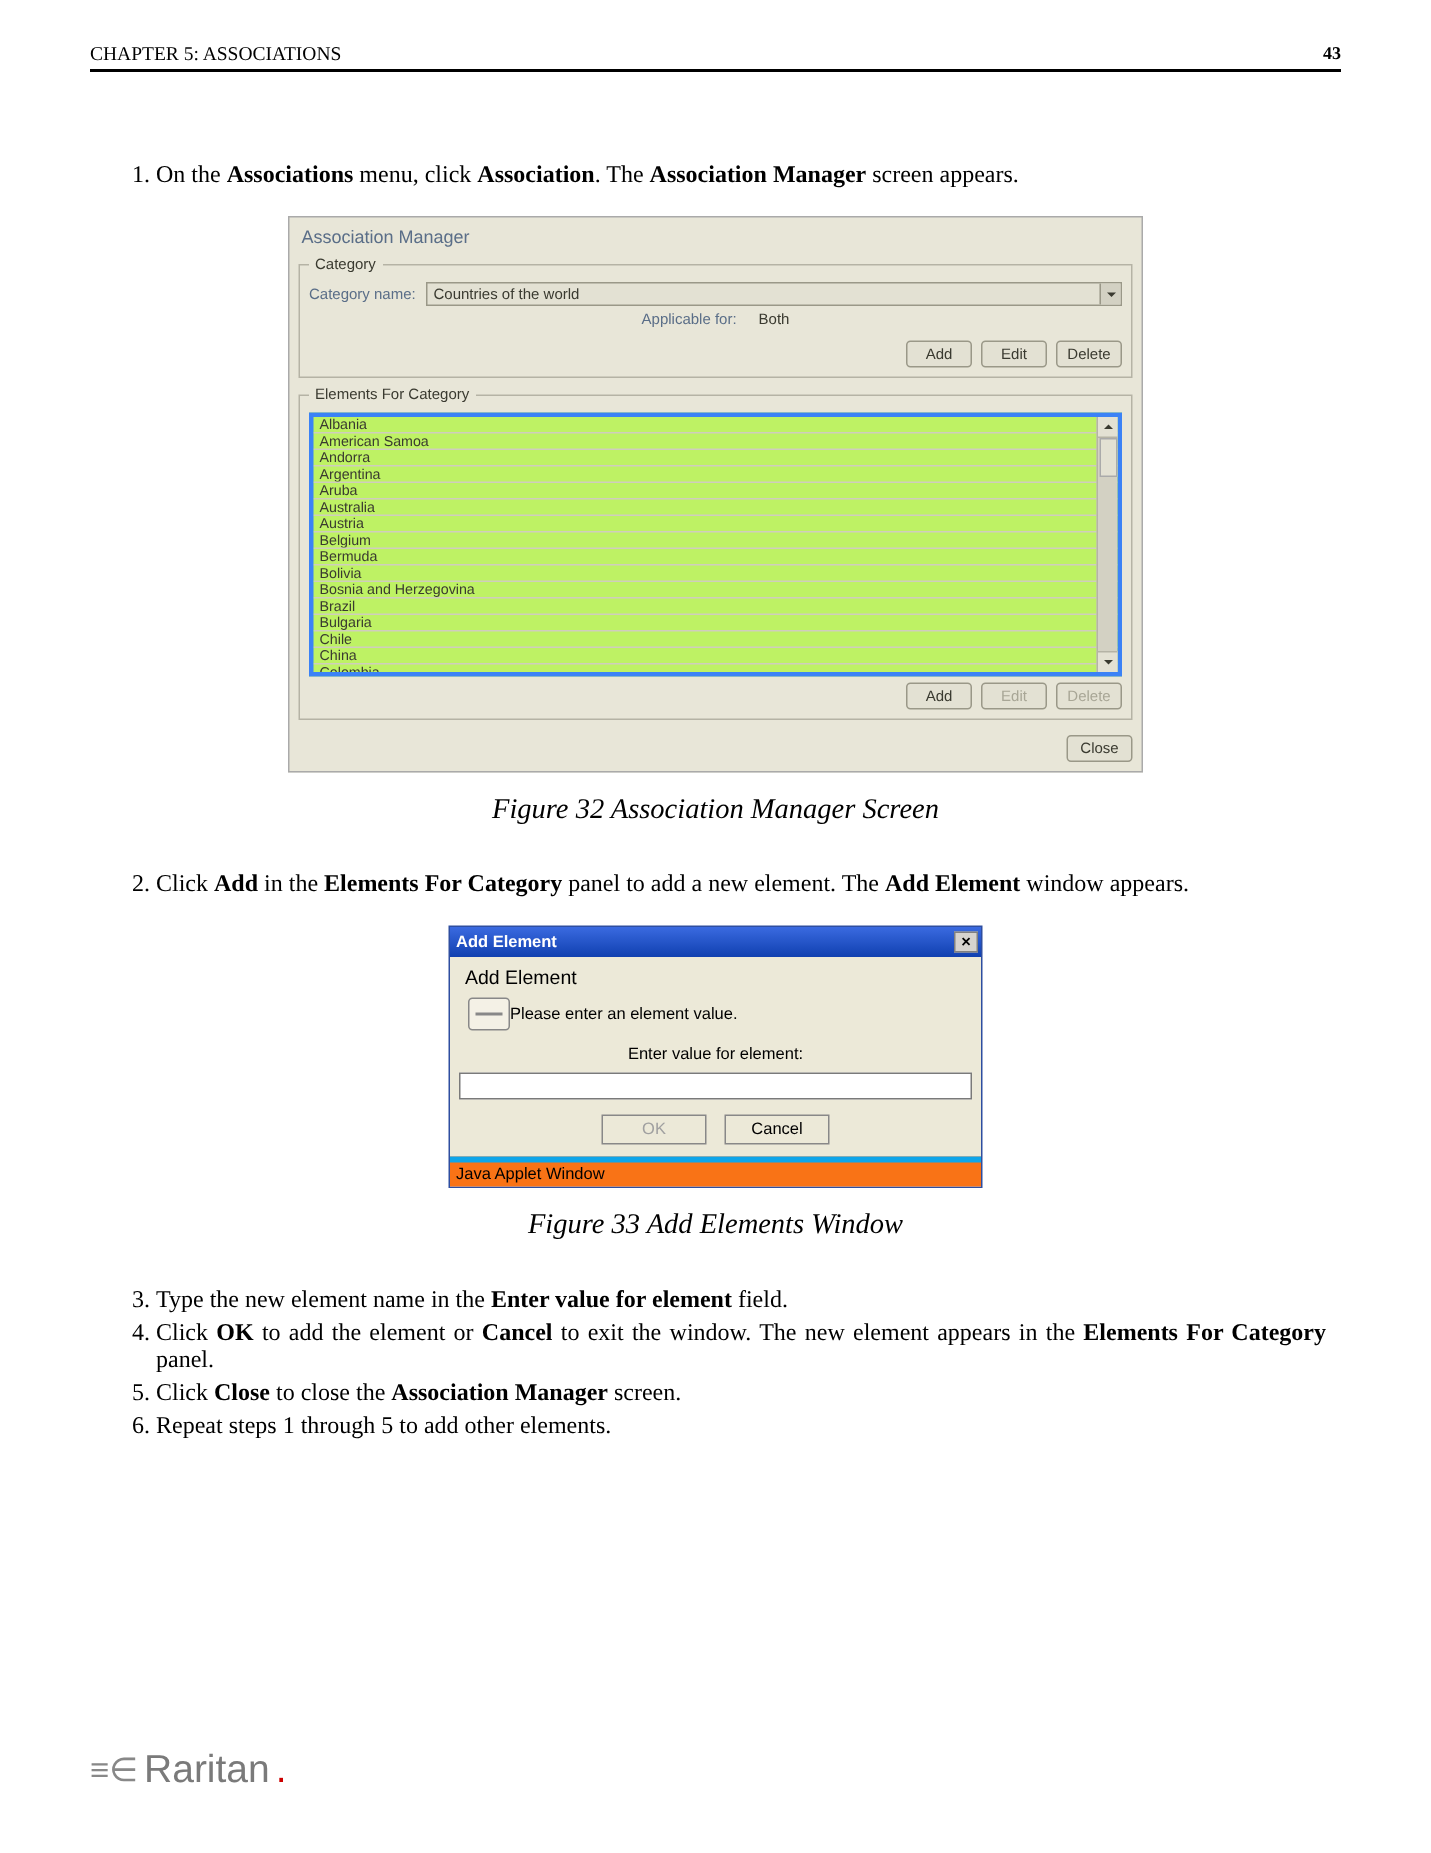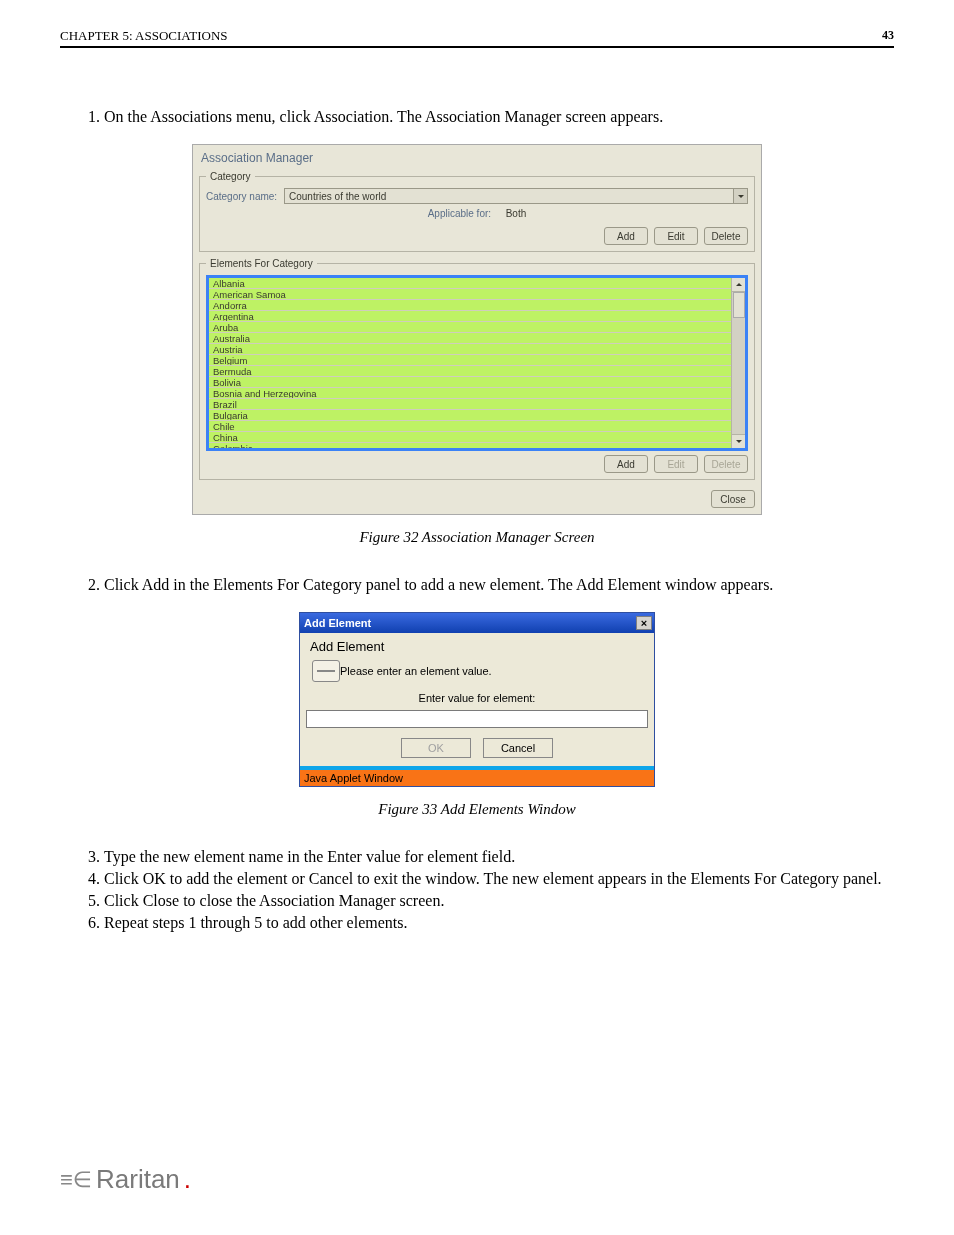--- a/index.html
+++ b/index.html
@@ -20,23 +20,23 @@
     display: flex;
     justify-content: space-between;
     font-size: 12px;
   }
   .page-header .left { font-variant: small-caps; font-size: 13px; }
   .page-header .right { font-weight: bold; }
   .content { padding: 0 10px 0 10px; }
   ol.steps { list-style: decimal; padding-left: 34px; }
   ol.steps > li { margin-bottom: 4px; text-align: justify; }
   ol.steps > li.just { text-align: justify; }
-  .bold { font-weight: normal; }
+  .bold { font-weight: bold; }
   .fig-wrap { display: flex; justify-content: center; margin: 18px 0 14px 0; }
-  .fig-caption { text-align: center; font-style: italic; font-size: 15px; margin-bottom: 30px; }
+  .fig-caption { text-align: center; font-style: italic; font-size: 19px; margin-bottom: 30px; }
 
   
   .am-window {
     width: 570px;
     background: #e8e6d8;
     font-family: Tahoma, sans-serif;
     font-size: 10px;
     color: #3a3a30;
     border: 1px solid #aaa;
     padding: 6px;

